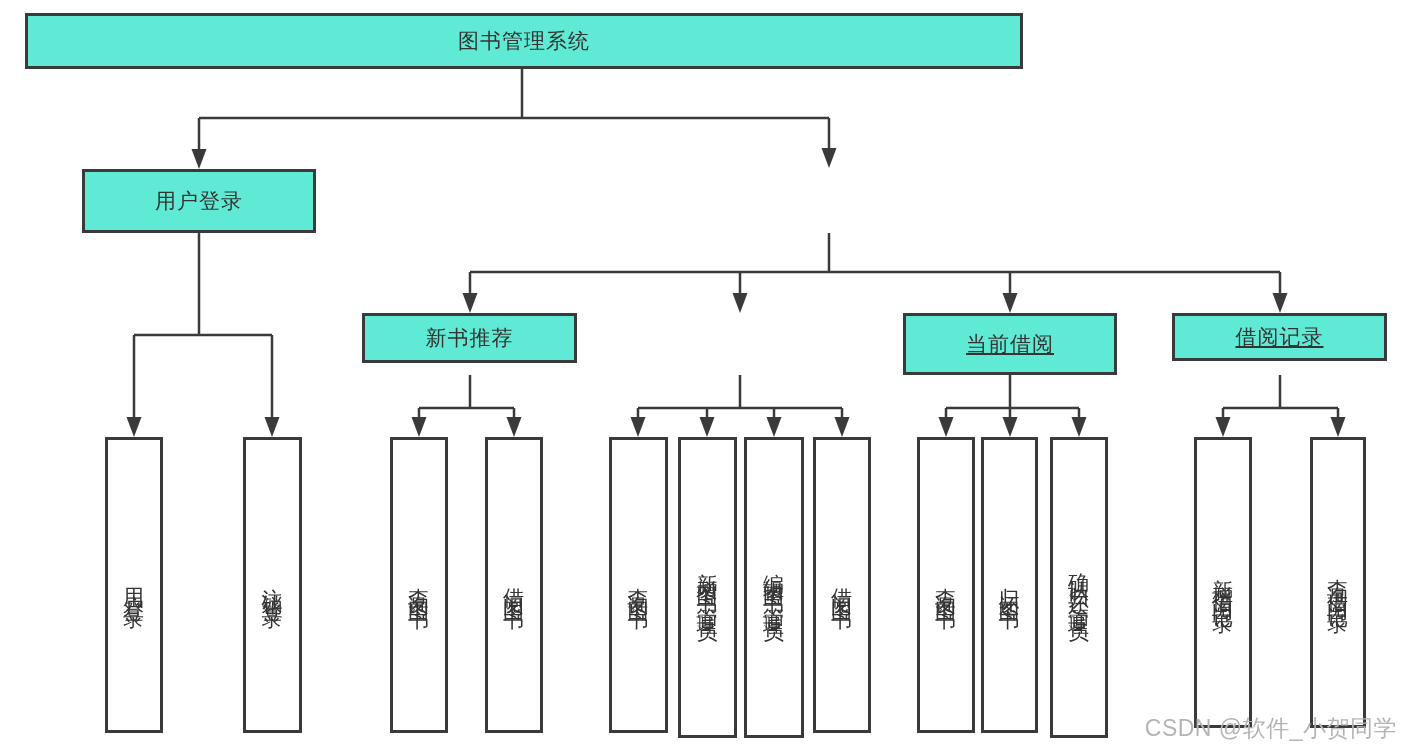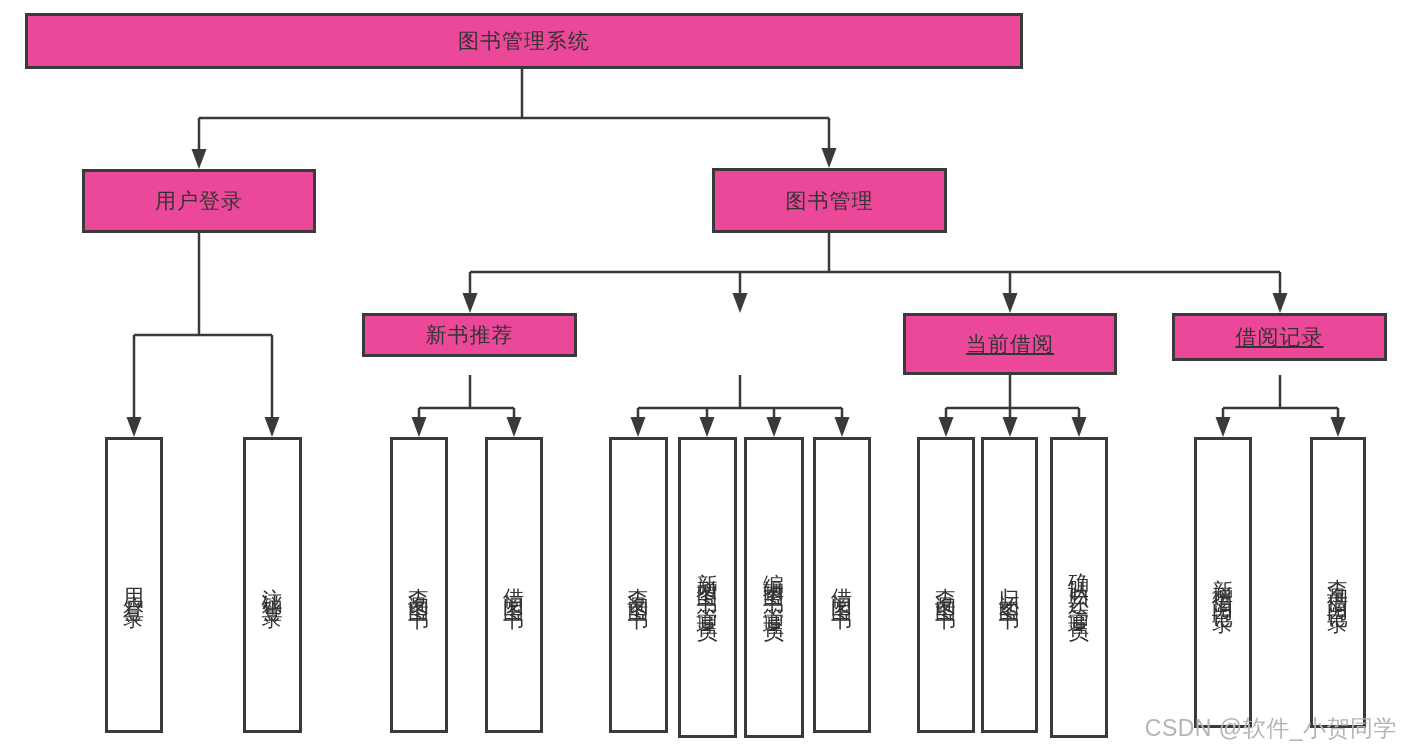--- a/index.html
+++ b/index.html
@@ -7,21 +7,21 @@
     --text:#333333;
     --wm:#b4b4b4;
   }
   *{margin:0;padding:0;box-sizing:border-box;}
   body{background:#ffffff;font-family:"Liberation Sans","DejaVu Sans",sans-serif;}
   .stage{position:relative;width:1405px;height:747px;background:#ffffff;overflow:hidden;}
   .connectors{position:absolute;left:0;top:0;width:1405px;height:747px;color:var(--line);}
   .box{
     position:absolute;
     border:3px solid var(--line);
-    background:#ec4899;
+    background:#5eead4;
     display:flex;align-items:center;justify-content:center;
     color:var(--text);
     font-size:21px;
     letter-spacing:1px;
     white-space:nowrap;
   }
   .vbox{
     position:absolute;
     border:3px solid var(--line);
     background:#ffffff;
@@ -98,25 +98,22 @@
     </g>
   </svg>
 
   <div class="box" style="left:25px;top:13px;width:998px;height:56px;">
     <span>图书管理系统</span>
   </div>
 
   <div class="box" style="left:82px;top:169px;width:234px;height:64px;">
     <span>用户登录</span>
   </div>
-  <div class="box" style="left:712px;top:168px;width:235px;height:65px;">
-    <span>图书管理</span>
-  </div>
 
-  <div class="box" style="left:362px;top:313px;width:215px;height:44px;">
+  <div class="box" style="left:362px;top:313px;width:215px;height:50px;">
     <span>新书推荐</span>
   </div>
   <div class="box" style="left:903px;top:313px;width:214px;height:62px;text-decoration:underline;">
     <span>当前借阅</span>
   </div>
   <div class="box" style="left:1172px;top:313px;width:215px;height:48px;text-decoration:underline;">
     <span>借阅记录</span>
   </div>
 
   <div class="vbox" style="left:105px;top:437px;width:58px;height:296px;">

